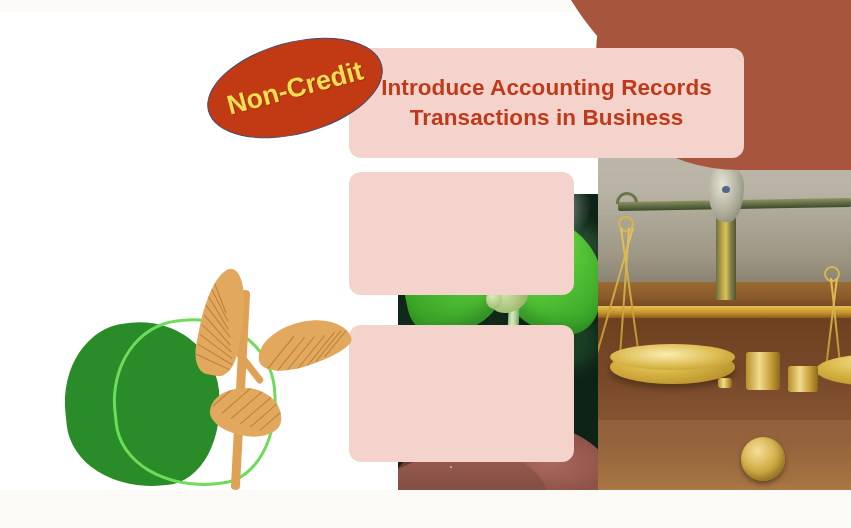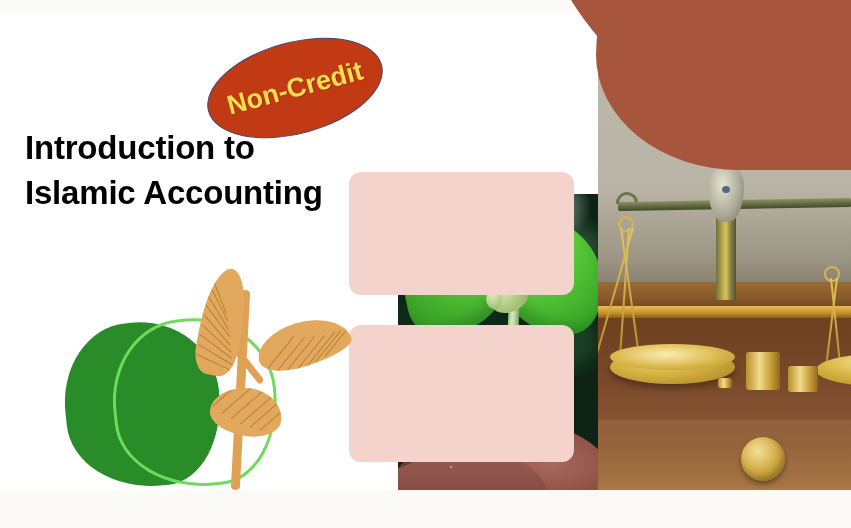--- a/index.html
+++ b/index.html
@@ -361,22 +361,27 @@
     <div class="sg-speck" style="left:52px;top:272px;width:2px;height:2px;"></div>
     <div class="sg-speck" style="left:172px;top:238px;width:2px;height:2px;"></div>
   </div>
 
   <div class="blob-brown"></div>
   <div class="blob-brown-2"></div>
 
   <div class="pink-box pink-2"></div>
   <div class="pink-box pink-3"></div>
 
-
-  <div class="title">Introduction to Islamic Accounting</div>
+  <div class="pink-box pink-header">
+    <div class="htxt">
+      <span>Introduce Accounting Records</span><br>
+      <span>Transactions in Business</span>
+    </div>
+  </div>
+
 
   <div class="badge">
     <span class="btxt">Non-Credit</span>
   </div>
 
   <div class="illo">
     <div class="illo-blob-dark"></div>
     <div class="illo-blob-line"></div>
     <div class="illo-stem"></div>
     <div class="illo-stem-b"></div>

